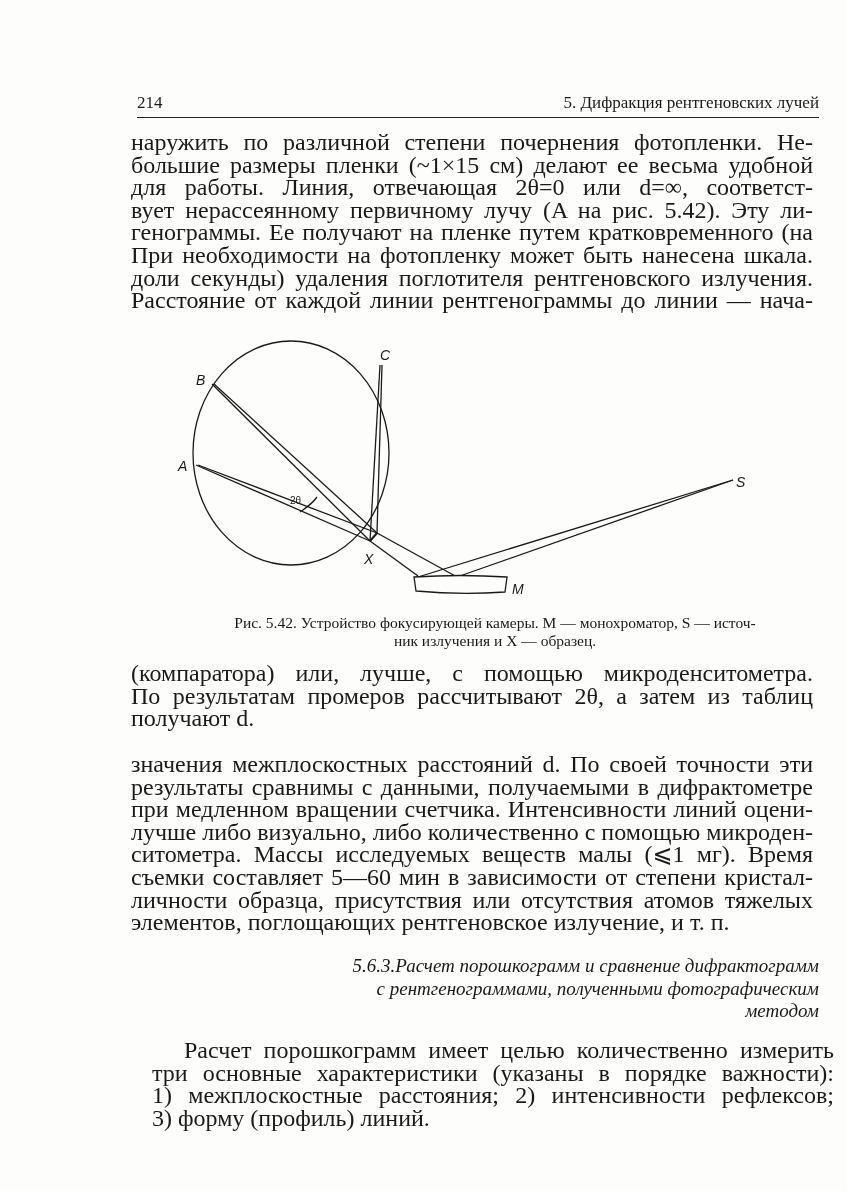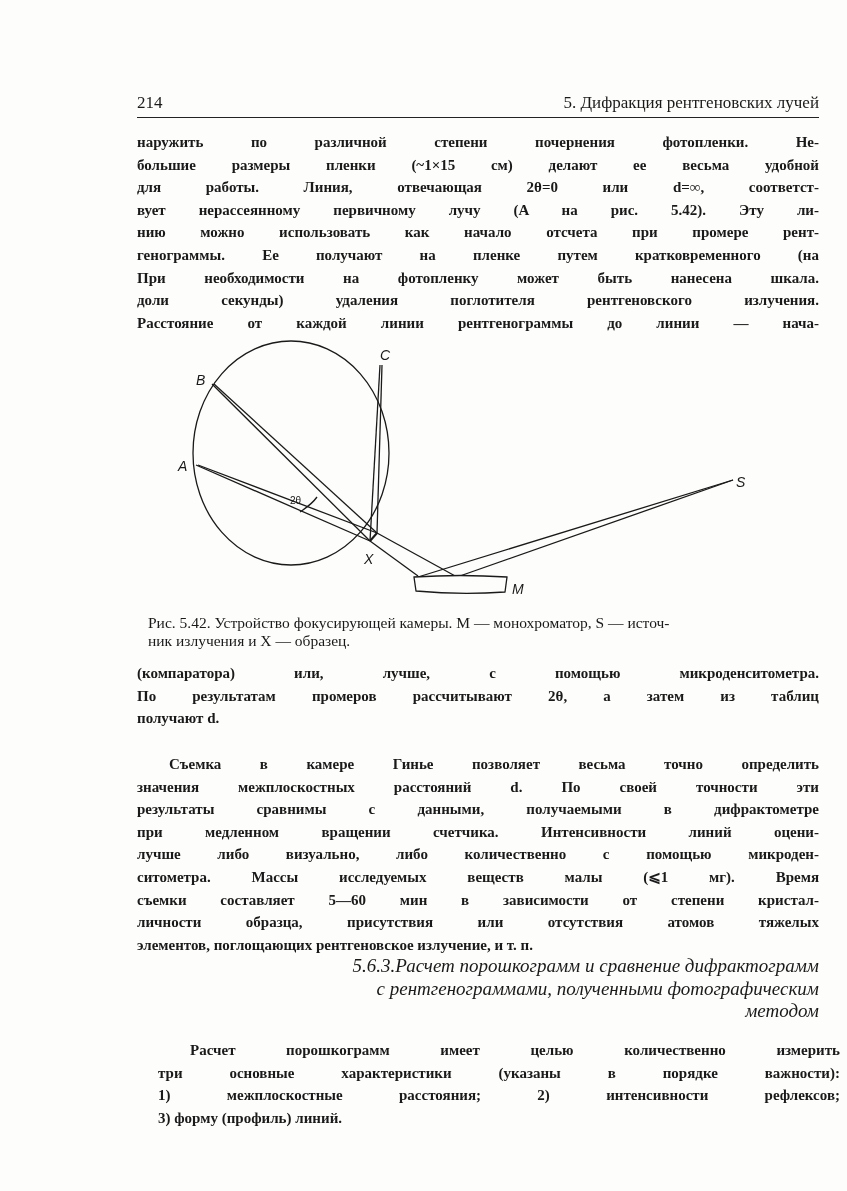--- a/index.html
+++ b/index.html
@@ -3,30 +3,30 @@
 <meta charset="utf-8">
 <style>
   html, body { margin: 0; padding: 0; background: #fdfdfb; }
   body { width: 847px; height: 1191px; position: relative; overflow: hidden;
          font-family: "Liberation Serif", "DejaVu Serif", serif; color: #1a1a1a; }
   .page { position: absolute; left: 0; top: 0; width: 847px; height: 1191px; border-radius: 29px; }
   .running-head { position: absolute; left: 137px; top: 93px; width: 682px; height: 24px;
                   border-bottom: 1.5px solid #222; font-size: 17px; }
   .running-head .pnum { position: absolute; left: 0; top: 0; }
   .running-head .chap { position: absolute; right: 0; top: 0; margin-left: 22px; }
-  .text { position: absolute; left: 137px; width: 682px; font-size: 15px; line-height: 22.6px; font-weight: bold; }
+  .text { position: absolute; left: 131px; width: 682px; font-size: 24px; line-height: 22.6px; }
   .line { display: block; text-align: justify; text-align-last: justify; white-space: nowrap; }
   .line.last { text-align-last: left; }
   #para1 { top: 131px; }
   #para2 { top: 662px; }
   #para3 { top: 753px; }
   #para4 { top: 1039px; margin-left: 21px; }
   .figure { position: absolute; left: 0; top: 330px; width: 847px; height: 280px; }
   .figure svg { position: absolute; left: 0; top: 0; }
-  .caption { position: absolute; left: 148px; width: 682px; top: 614px; 
+  .caption { position: absolute; left: 154px; width: 682px; top: 614px; text-align: center;
              font-size: 15.5px; line-height: 18px; }
   .heading { position: absolute; left: 137px; top: 955px; width: 682px;
              font-style: italic; font-size: 19px; line-height: 22.5px; text-align: right; }
   .heading .num { display: inline-block; width: 58px; }
   .heading .hl { display: block; }
   .heading .hl.cont { padding-left: 58px; }
 </style>
 </head>
 <body>
 
@@ -35,21 +35,20 @@
   <div class="running-head">
     <span class="pnum">214</span>
     <span class="chap">5. Дифракция рентгеновских лучей</span>
   </div>
 
   <div class="text" id="para1">
     <span class="line">наружить по различной степени почернения фотопленки. Не-</span>
     <span class="line">большие размеры пленки (~1×15 см) делают ее весьма удобной</span>
     <span class="line">для работы. Линия, отвечающая 2θ=0 или d=∞, соответст-</span>
     <span class="line">вует нерассеянному первичному лучу (A на рис. 5.42). Эту ли-</span>
-    <span class="line">нию можно использовать как начало отсчета при промере рент-</span>
     <span class="line">генограммы. Ее получают на пленке путем кратковременного (на</span>
     <span class="line">При необходимости на фотопленку может быть нанесена шкала.</span>
     <span class="line">доли секунды) удаления поглотителя рентгеновского излучения.</span>
     <span class="line">Расстояние от каждой линии рентгенограммы до линии — нача-</span>
   </div>
 
   <div class="figure">
     <svg width="847" height="280" viewBox="0 330 847 280" fill="none" stroke="#1a1a1a" stroke-width="1.3">
 
       <ellipse cx="291" cy="453" rx="98" ry="112"></ellipse>
@@ -92,21 +91,20 @@
     <div>ник излучения и X — образец.</div>
   </div>
 
   <div class="text" id="para2">
     <span class="line">(компаратора) или, лучше, с помощью микроденситометра.</span>
     <span class="line">По результатам промеров рассчитывают 2θ, а затем из таблиц</span>
     <span class="line last">получают d.</span>
   </div>
 
   <div class="text" id="para3">
-    <span class="line" style="padding-left:32px">Съемка в камере Гинье позволяет весьма точно определить</span>
     <span class="line">значения межплоскостных расстояний d. По своей точности эти</span>
     <span class="line">результаты сравнимы с данными, получаемыми в дифрактометре</span>
     <span class="line">при медленном вращении счетчика. Интенсивности линий оцени-</span>
     <span class="line">лучше либо визуально, либо количественно с помощью микроден-</span>
     <span class="line">ситометра. Массы исследуемых веществ малы (⩽1 мг). Время</span>
     <span class="line">съемки составляет 5—60 мин в зависимости от степени кристал-</span>
     <span class="line">личности образца, присутствия или отсутствия атомов тяжелых</span>
     <span class="line last">элементов, поглощающих рентгеновское излучение, и т. п.</span>
   </div>
 

